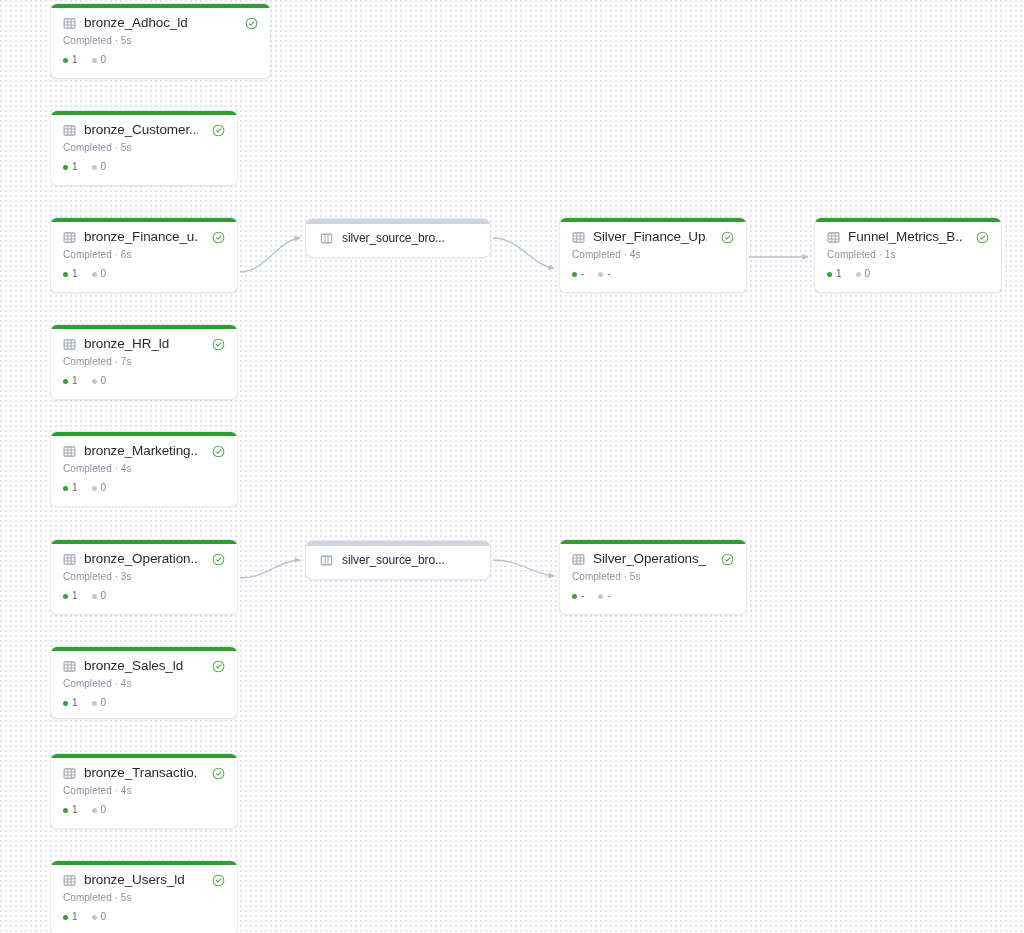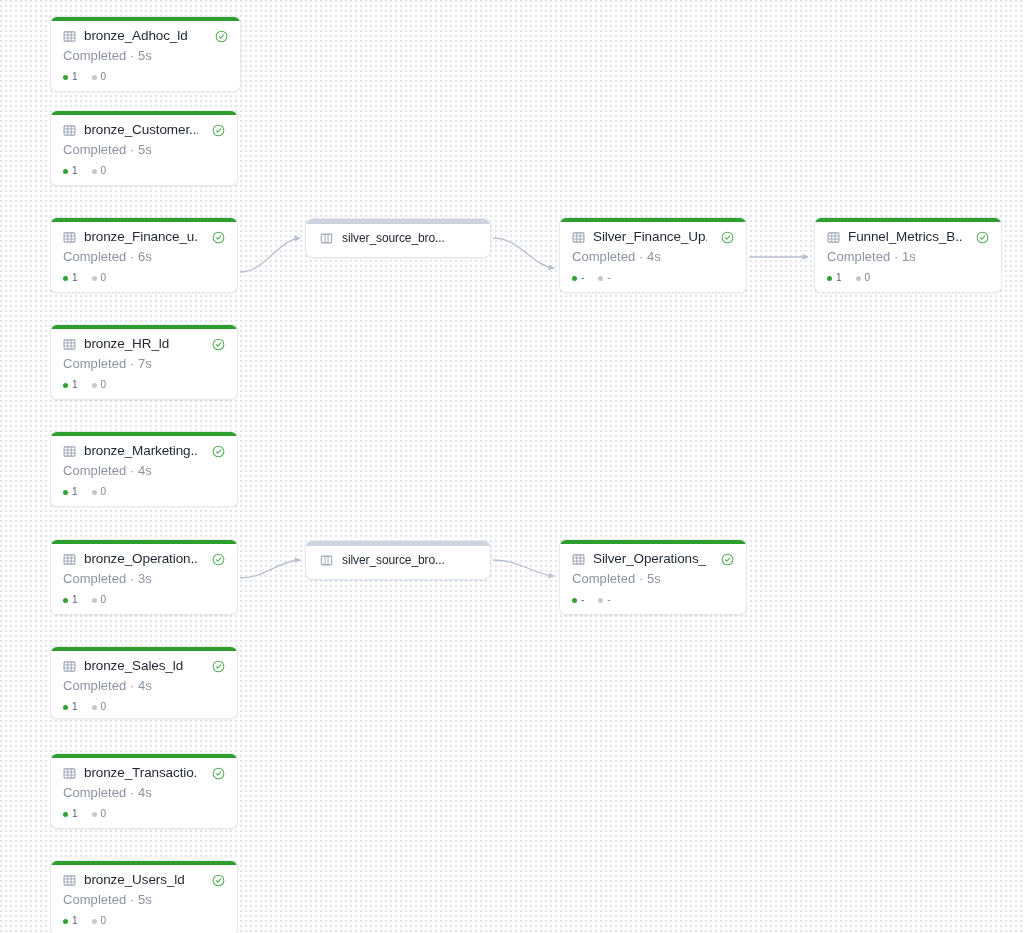--- a/index.html
+++ b/index.html
@@ -83,21 +83,21 @@
   .status-icon {
     flex: 0 0 auto;
     width: 13px;
     height: 13px;
     margin-left: 6px;
     display: block;
   }
 
   .subline {
     margin-top: 4px;
-    font-size: 13px;
+    font-size: 10px;
     color: #8b93a2;
     letter-spacing: 0.05px;
     white-space: nowrap;
   }
 
   .metrics {
     margin-top: 9px;
     display: flex;
     align-items: center;
     gap: 14px;
@@ -166,21 +166,21 @@
     <g id="edge-paths">
         <path d="M 240 272 C 265 272, 278 240, 300 238" fill="none" stroke="#b9c0cd" stroke-width="1.3" marker-end="url(#arrow)"></path>
         <path d="M 493 238 C 520 238, 532 266, 554 268" fill="none" stroke="#b9c0cd" stroke-width="1.3" marker-end="url(#arrow)"></path>
         <path d="M 749 257 L 808 257" fill="none" stroke="#b9c0cd" stroke-width="1.3" marker-end="url(#arrow)"></path>
         <path d="M 240 578 C 265 578, 278 561, 300 560" fill="none" stroke="#b9c0cd" stroke-width="1.3" marker-end="url(#arrow)"></path>
         <path d="M 493 560 C 520 560, 532 574, 554 576" fill="none" stroke="#b9c0cd" stroke-width="1.3" marker-end="url(#arrow)"></path>
       </g>
   </svg>
 
   <div id="nodes-layer">
-      <div class="node" style="left: 50px; top: 16px; width: 191px; height: 76px;">
+      <div class="node" style="left: 50px; top: 3px; width: 221px; height: 76px;">
     <div class="topbar" style="background: rgb(46, 158, 46);"></div>
     <div class="body">
       <div class="row-title">
         <svg class="tbl-icon" viewBox="0 0 16 16" fill="none">
           <rect x="1.3" y="2.3" width="13.4" height="11.4" rx="1.3" stroke="currentColor" stroke-width="1.3"></rect>
           <path d="M1.3 6.1 H14.7 M1.3 9.9 H14.7 M5.9 2.3 V13.7 M10.1 2.3 V13.7" stroke="currentColor" stroke-width="1.1"></path>
         </svg>
         <span class="node-title">bronze_Adhoc_ld</span>
         <svg class="status-icon" viewBox="0 0 16 16" fill="none">
           <circle cx="8" cy="8" r="6.6" stroke="#4faf4f" stroke-width="1.25"></circle>

